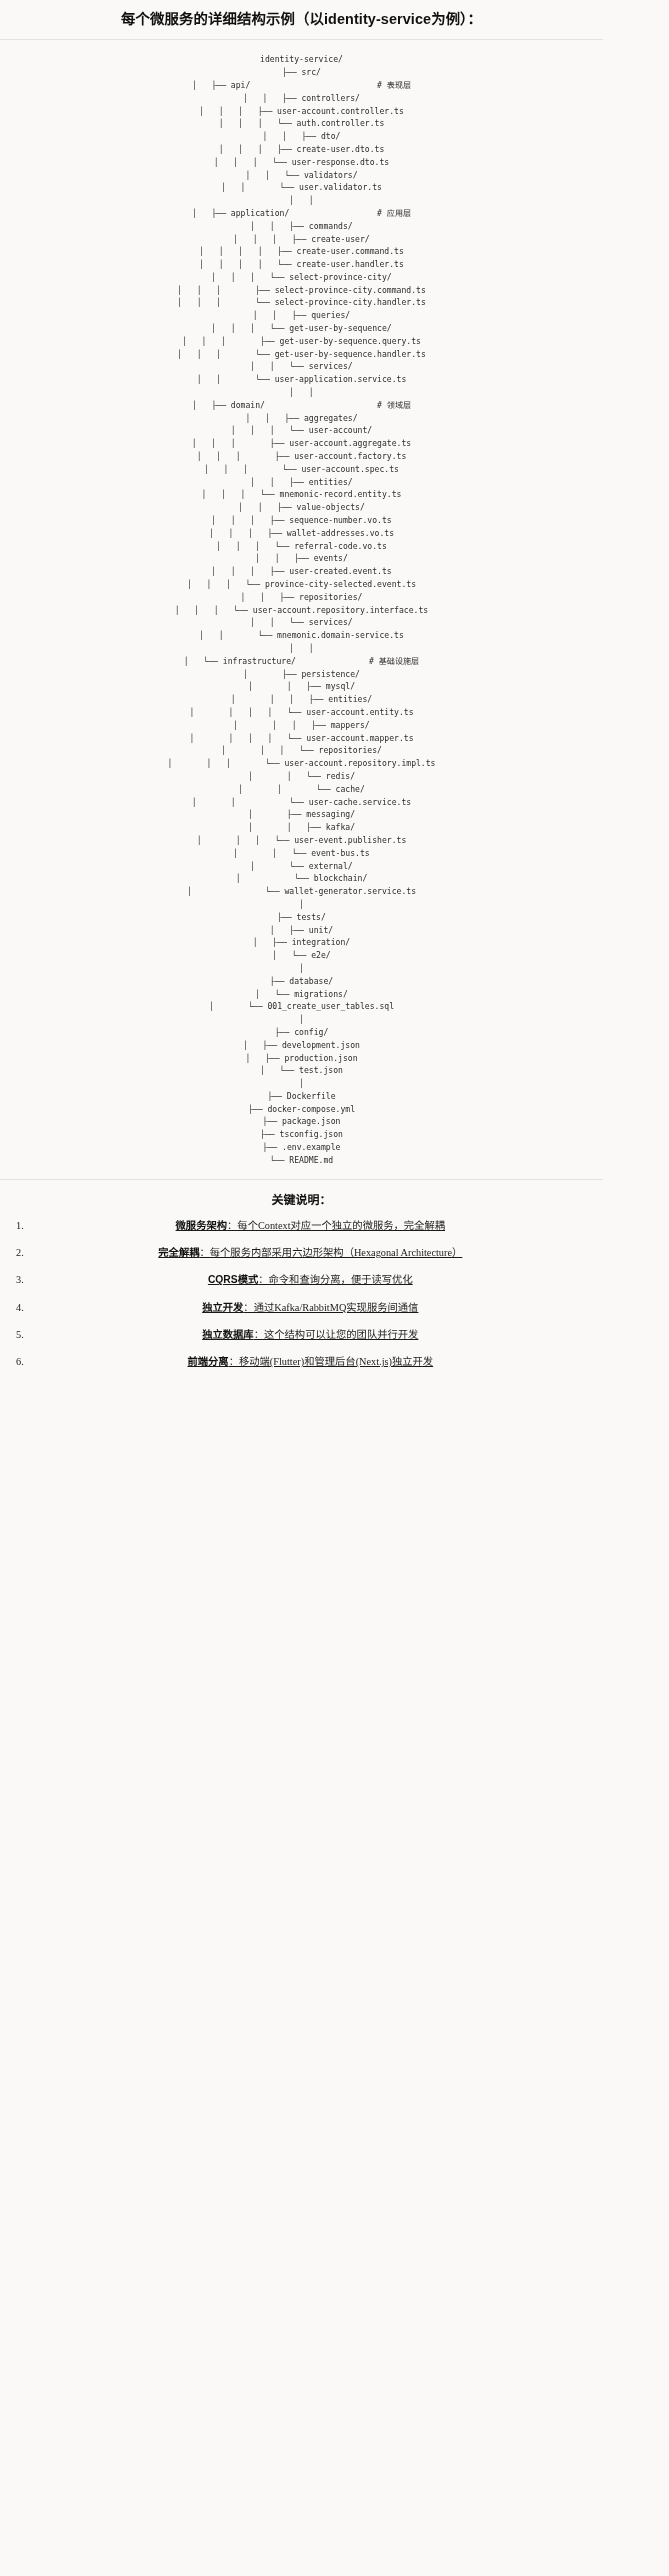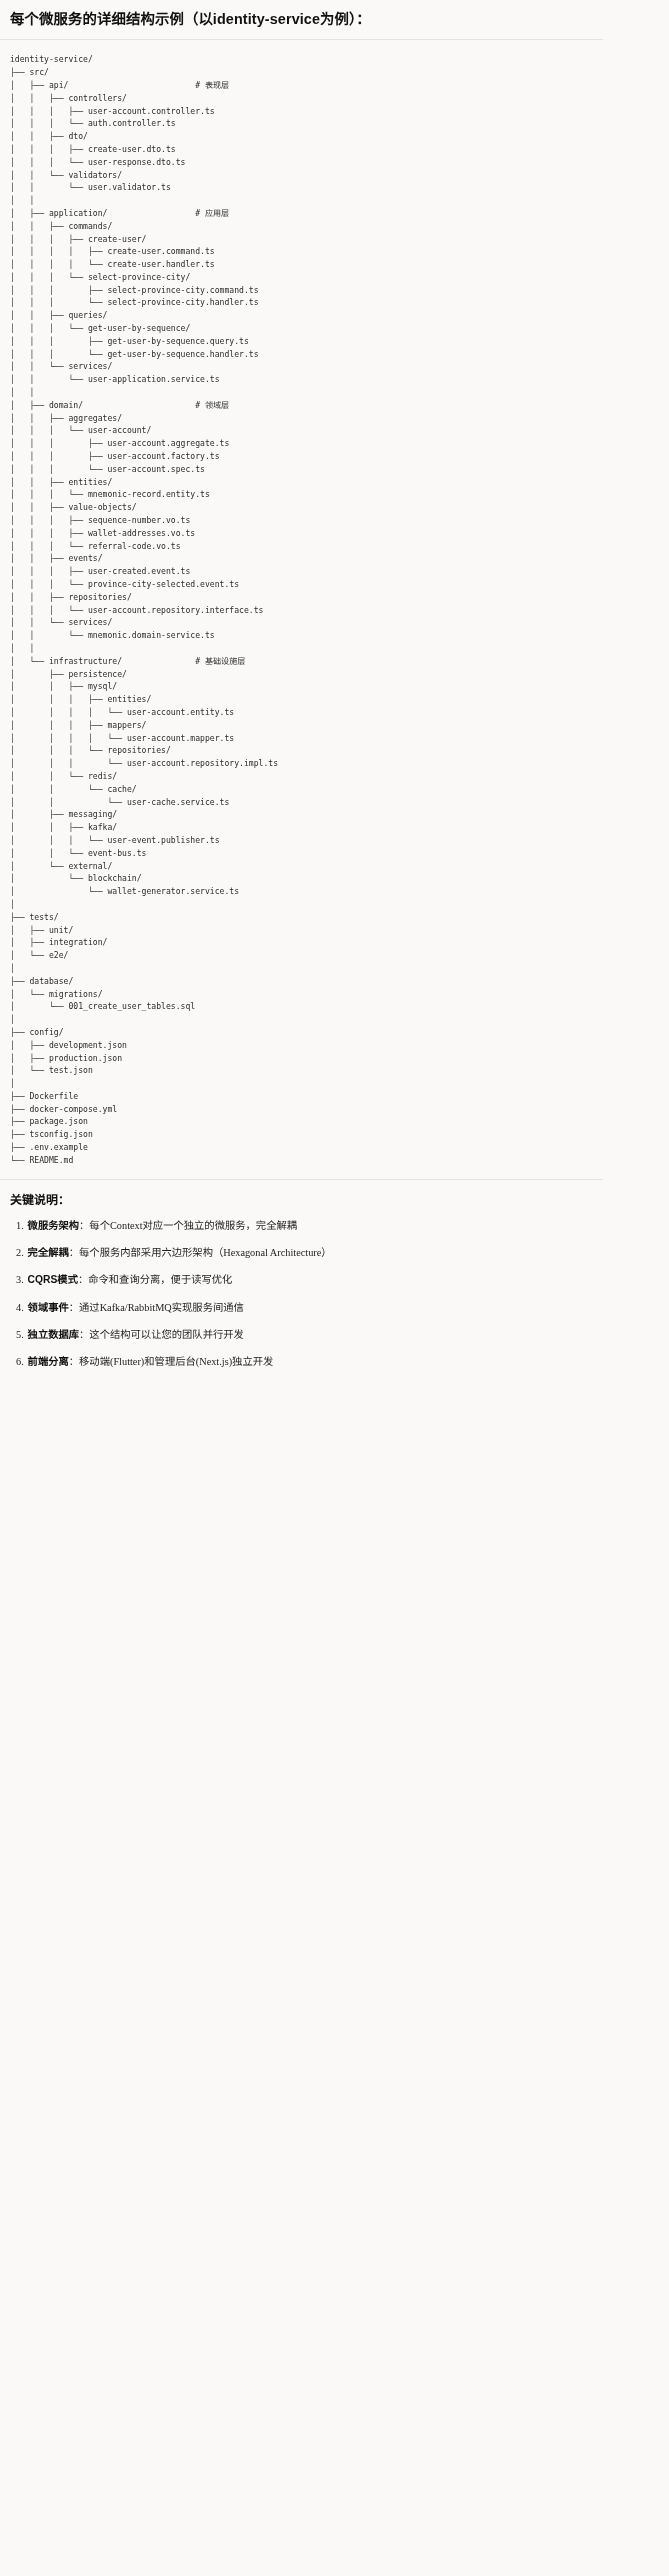--- a/index.html
+++ b/index.html
@@ -9,20 +9,21 @@
     background:#faf9f7;
     font-family:"Liberation Serif", "DejaVu Serif", serif;
     color:#1a1a1a;
     -webkit-font-smoothing:antialiased;
   }
   .page{
     width:603px;
     box-sizing:border-box;
     padding:0;
     background:#faf9f7;
+    text-align:center;
   }
 
   
   .doc-title{
     font-family:"Liberation Sans","DejaVu Sans",sans-serif;
     font-weight:bold;
     font-size:14.4px;
     line-height:1.4;
     color:#111111;
     padding:8.8px 10px 10px 10px;
@@ -70,20 +71,21 @@
   ol.note-list{
     margin:0;
     padding:0 0 0 16.3px;
     list-style:decimal;
     font-size:10.3px;
     line-height:1.55;
   }
   ol.note-list > li{
     margin:0 0 11.3px 0;
     padding-left:1.3px;
+    text-decoration:underline;
   }
   ol.note-list > li:last-child{ margin-bottom:4px; }
   .note-term{
     font-family:"Liberation Sans","DejaVu Sans",sans-serif;
     font-weight:bold;
     color:#111;
   }
   .note-body{
     font-family:"Liberation Serif","DejaVu Serif",serif;
     color:#1c1c1c;
@@ -205,21 +207,21 @@
       <li>
         <span class="note-term">微服务架构</span><span class="note-body">：每个Context对应一个独立的微服务，完全解耦</span>
       </li>
       <li>
         <span class="note-term">完全解耦</span><span class="note-body">：每个服务内部采用六边形架构（Hexagonal Architecture）</span>
       </li>
       <li>
         <span class="note-term">CQRS模式</span><span class="note-body">：命令和查询分离，便于读写优化</span>
       </li>
       <li>
-        <span class="note-term">领域事件</span><span class="note-body">：通过Kafka/RabbitMQ实现服务间通信</span>
+        <span class="note-term">独立开发</span><span class="note-body">：通过Kafka/RabbitMQ实现服务间通信</span>
       </li>
       <li>
         <span class="note-term">独立数据库</span><span class="note-body">：这个结构可以让您的团队并行开发</span>
       </li>
       <li>
         <span class="note-term">前端分离</span><span class="note-body">：移动端(Flutter)和管理后台(Next.js)独立开发</span>
       </li>
     </ol>
   </div>
 

